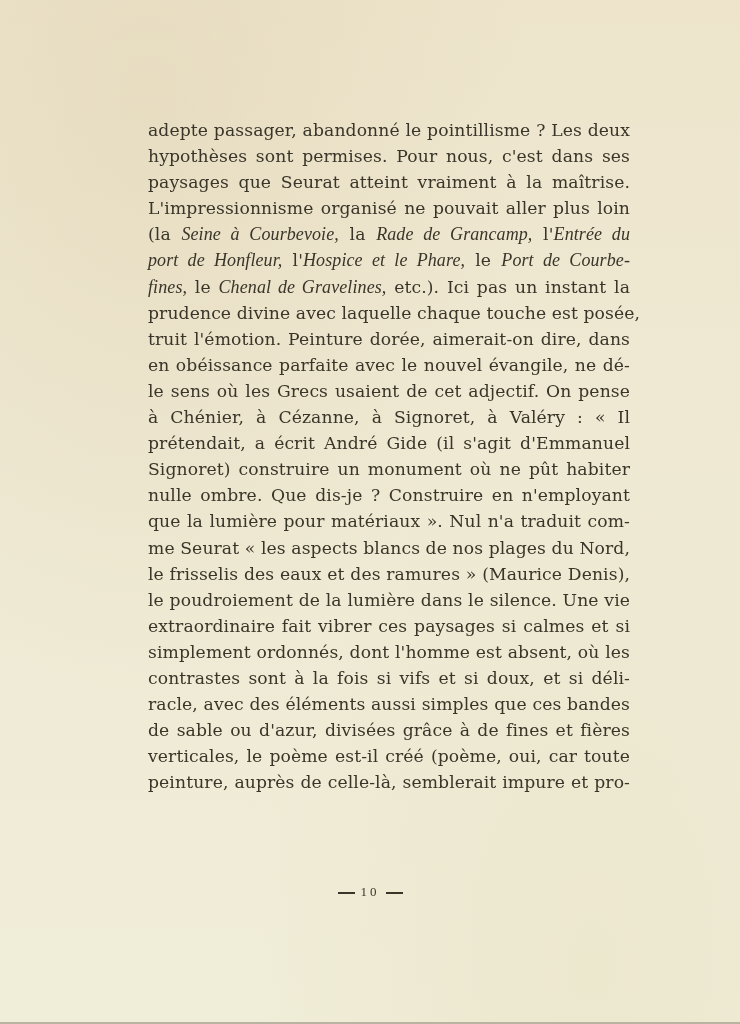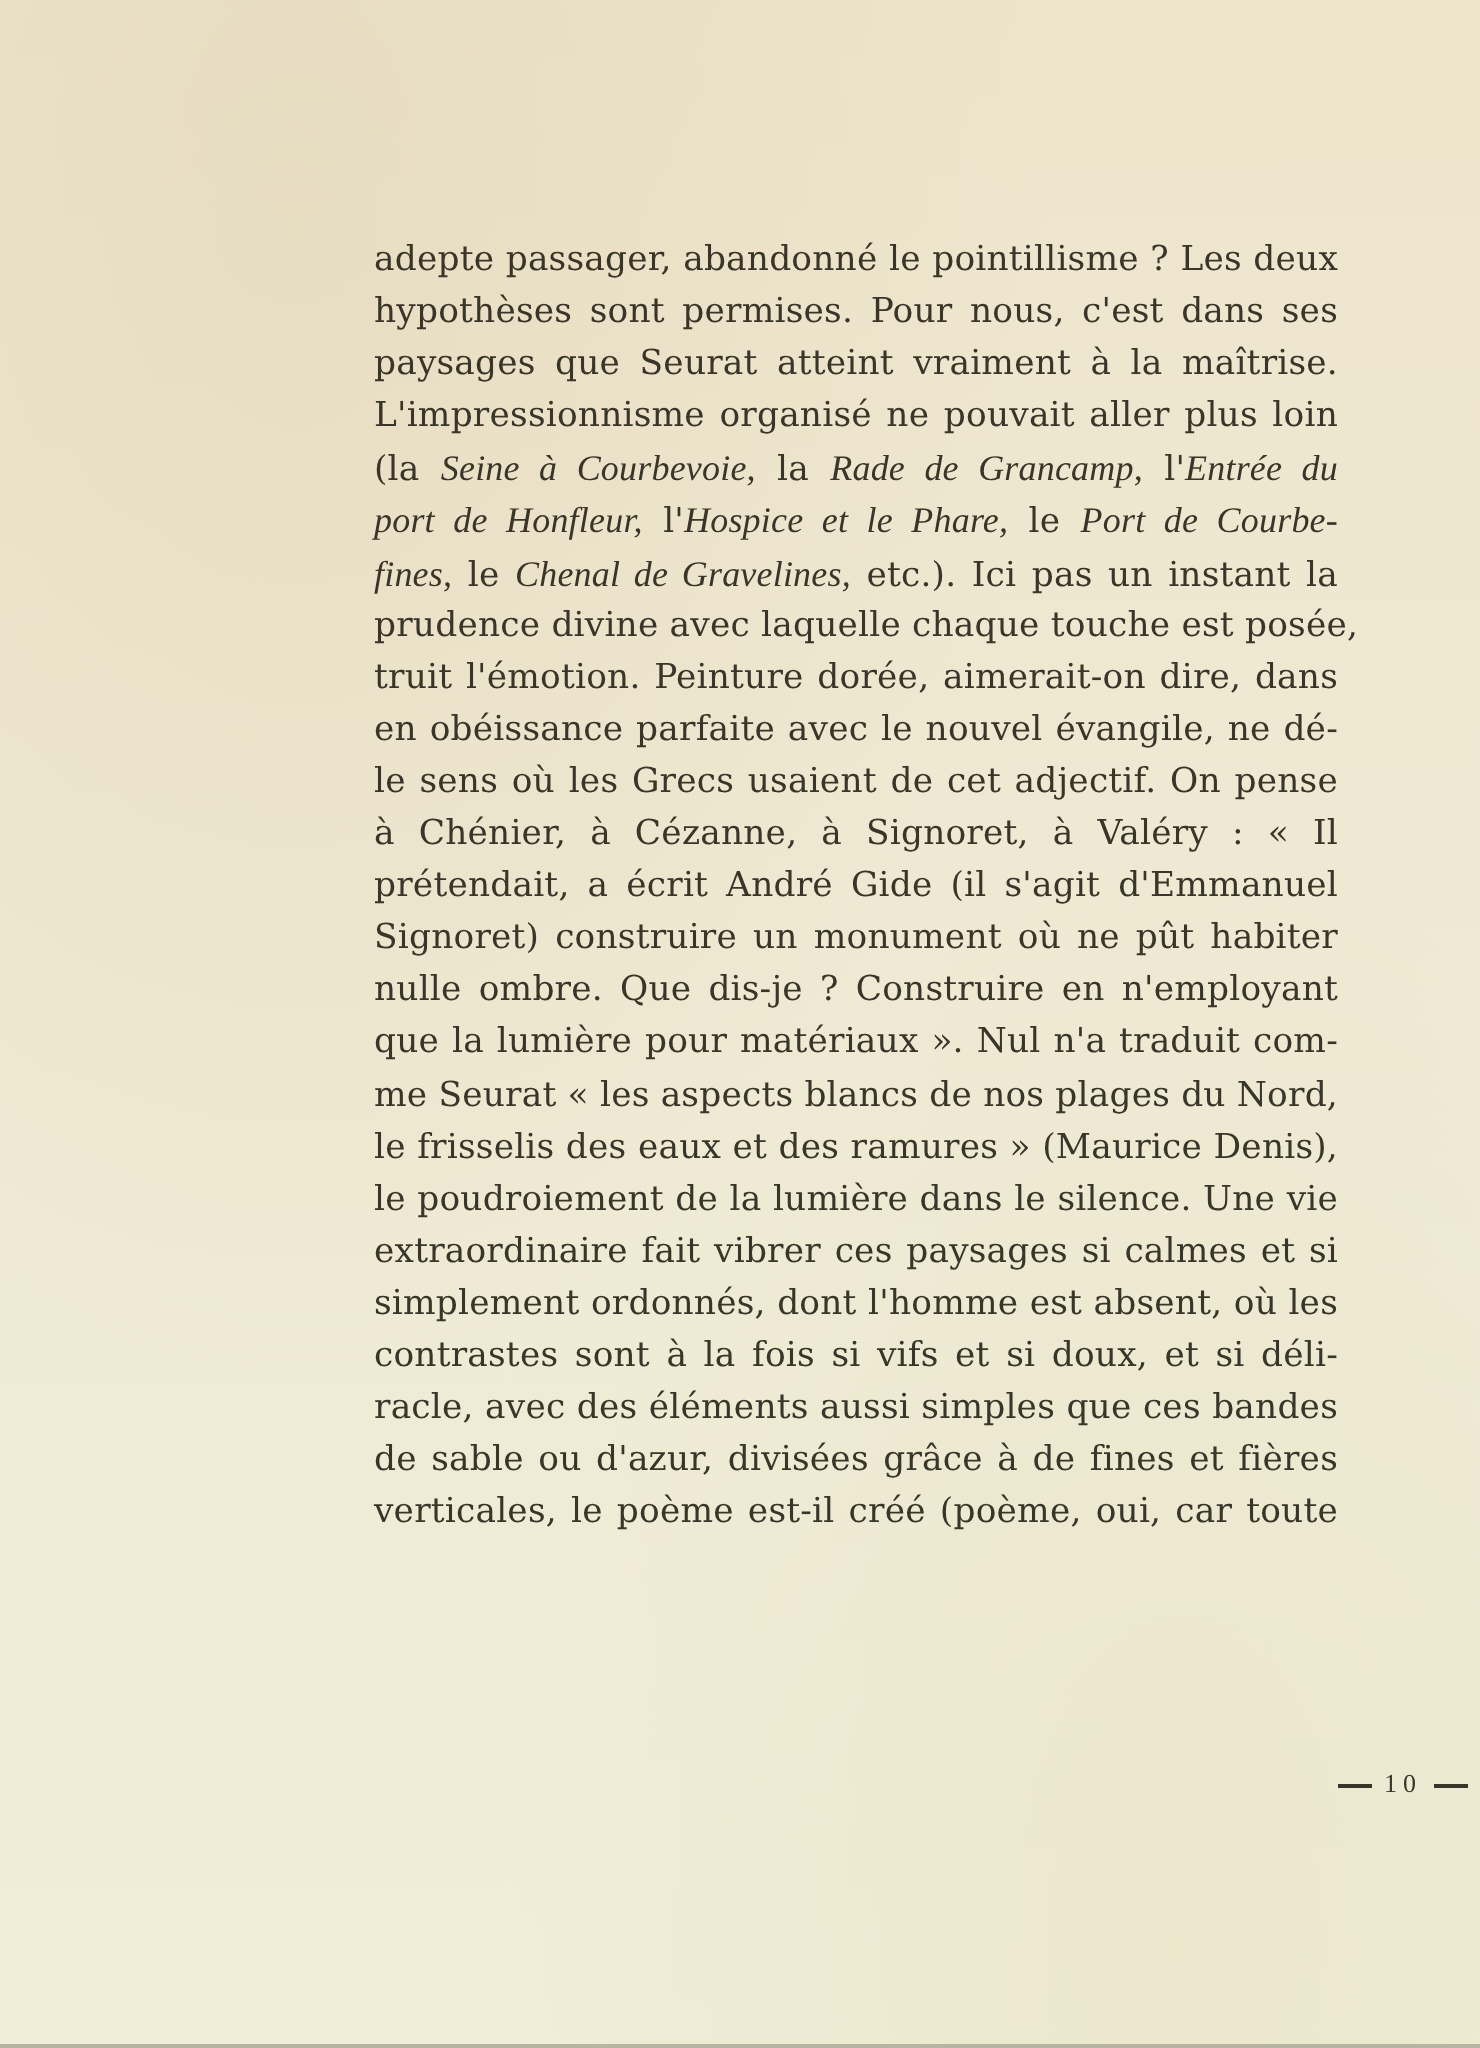--- a/index.html
+++ b/index.html
@@ -30,21 +30,20 @@
       background: #b9b4a2;
     }
     .text-block {
       position: absolute;
       left: 148px;
       top: 117px;
       width: 482px;
       font-family: "DejaVu Serif", "Liberation Serif", serif;
       font-size: 17.2px;
       color: #3a3529;
-      margin-left: 39px;
     }
     .line {
       display: block;
       height: 26.1px;
       line-height: 26.1px;
       white-space: nowrap;
       text-align: justify;
       text-align-last: justify;
       letter-spacing: 0.1px;
     }
@@ -54,21 +53,21 @@
     .line em {
       font-style: italic;
       font-family: "Liberation Serif", "DejaVu Serif", serif;
       font-size: 18px;
     }
     .folio {
       position: absolute;
       left: 0;
       width: 740px;
       top: 884px;
-      text-align: right;
+      text-align: center;
       font-family: "Liberation Serif", "DejaVu Serif", serif;
       font-size: 13px;
       letter-spacing: 3px;
       color: #3a3529;
     }
     .folio .dash {
       display: inline-block;
       width: 17px;
       height: 1.5px;
       background: #3a3529;
@@ -99,18 +98,19 @@
       <span class="line"><span>que la lumière pour matériaux ». Nul n'a traduit com-</span></span>
       <span class="line"><span>me Seurat « les aspects blancs de nos plages du Nord,</span></span>
       <span class="line"><span>le frisselis des eaux et des ramures » (Maurice Denis),</span></span>
       <span class="line"><span>le poudroiement de la lumière dans le silence. Une vie</span></span>
       <span class="line"><span>extraordinaire fait vibrer ces paysages si calmes et si</span></span>
       <span class="line"><span>simplement ordonnés, dont l'homme est absent, où les</span></span>
       <span class="line"><span>contrastes sont à la fois si vifs et si doux, et si déli-</span></span>
       <span class="line"><span>racle, avec des éléments aussi simples que ces bandes</span></span>
       <span class="line"><span>de sable ou d'azur, divisées grâce à de fines et fières</span></span>
       <span class="line"><span>verticales, le poème est-il créé (poème, oui, car toute</span></span>
+      <span class="line last"><span>peinture, auprès de celle-là, semblerait impure et pro-</span></span>
     </div>
   <div class="folio">
     <span class="dash"></span><span>10</span><span class="dash"></span>
   </div>
   <div class="page-bottom-edge"></div>
 </div>
 
 </body></html>

